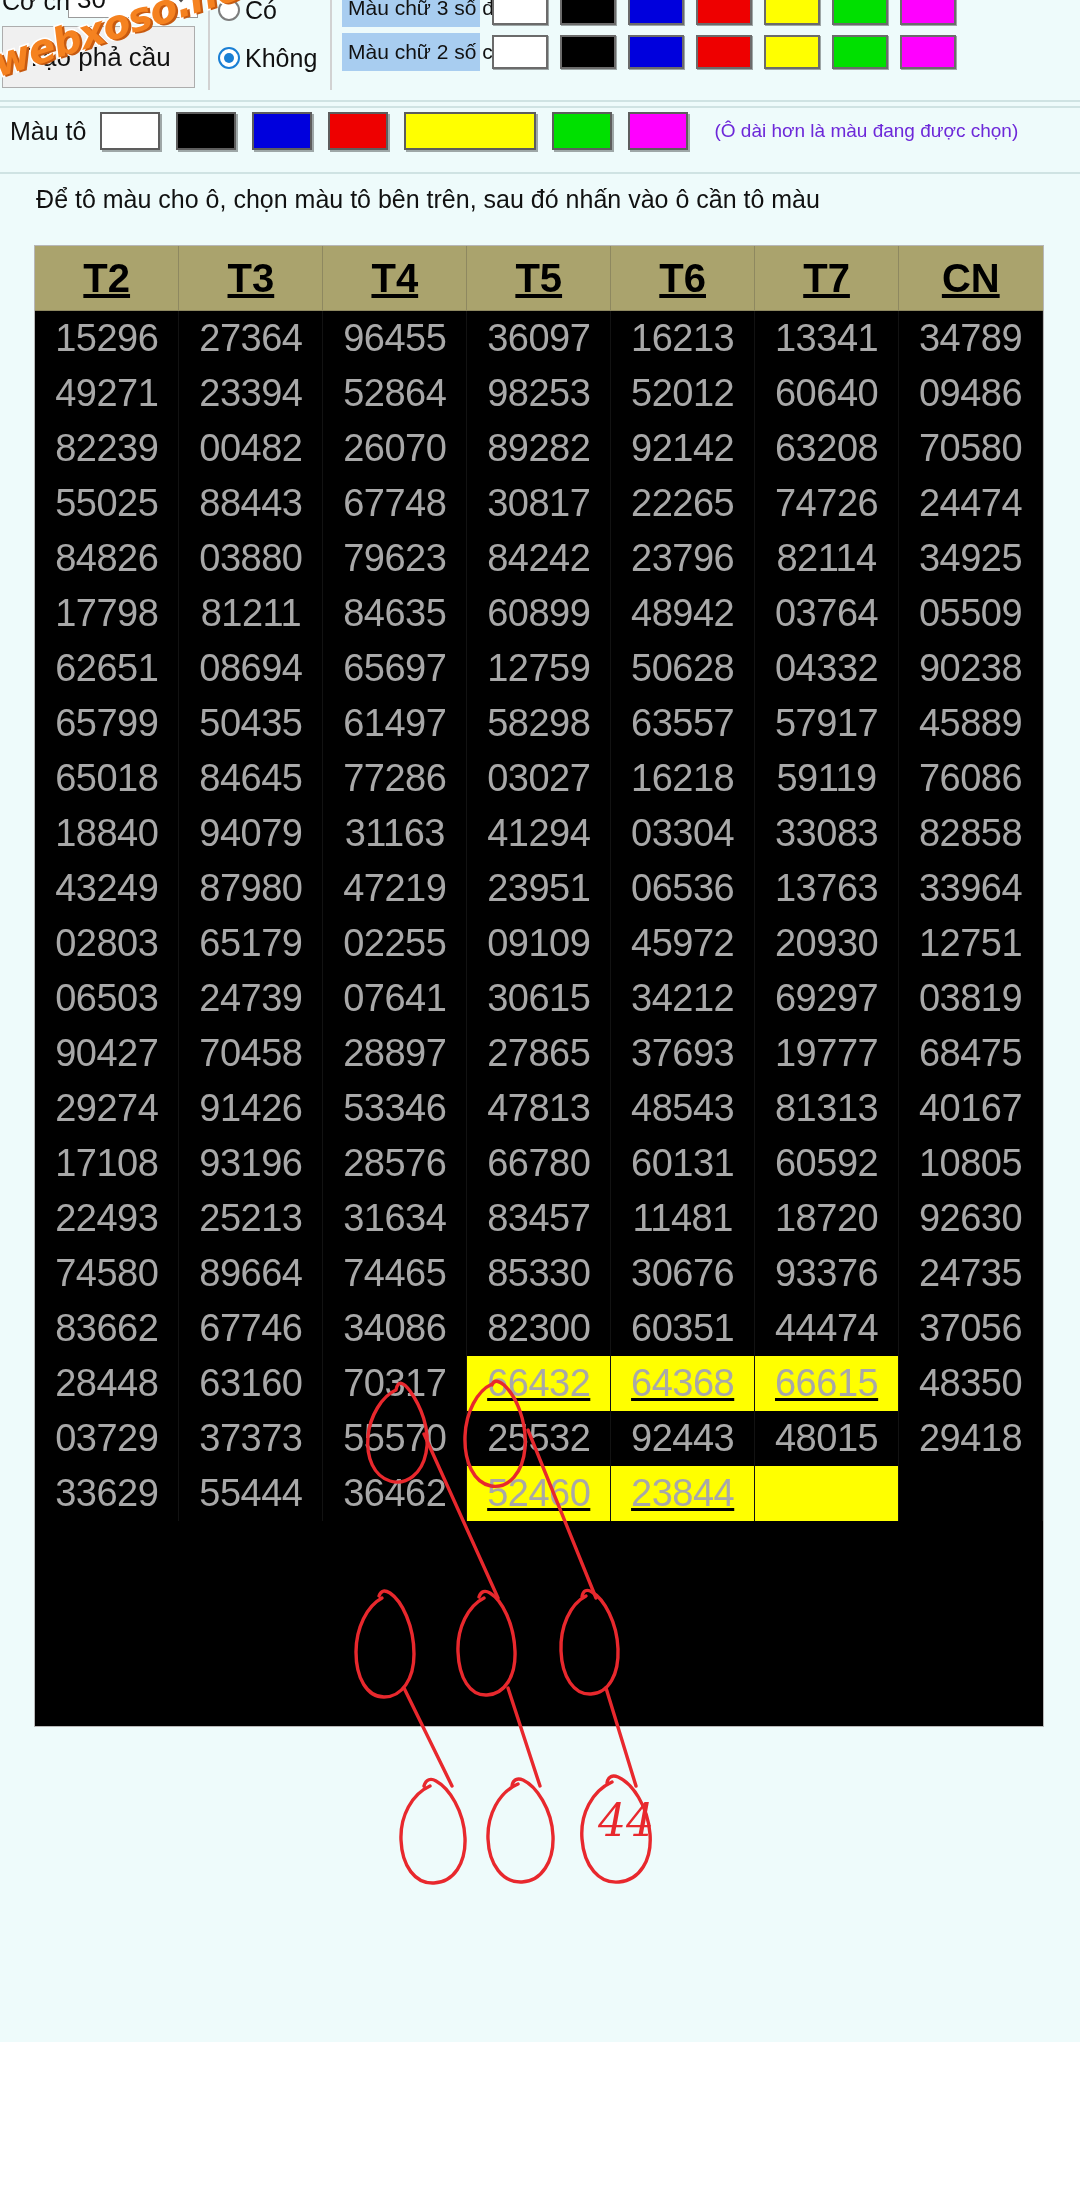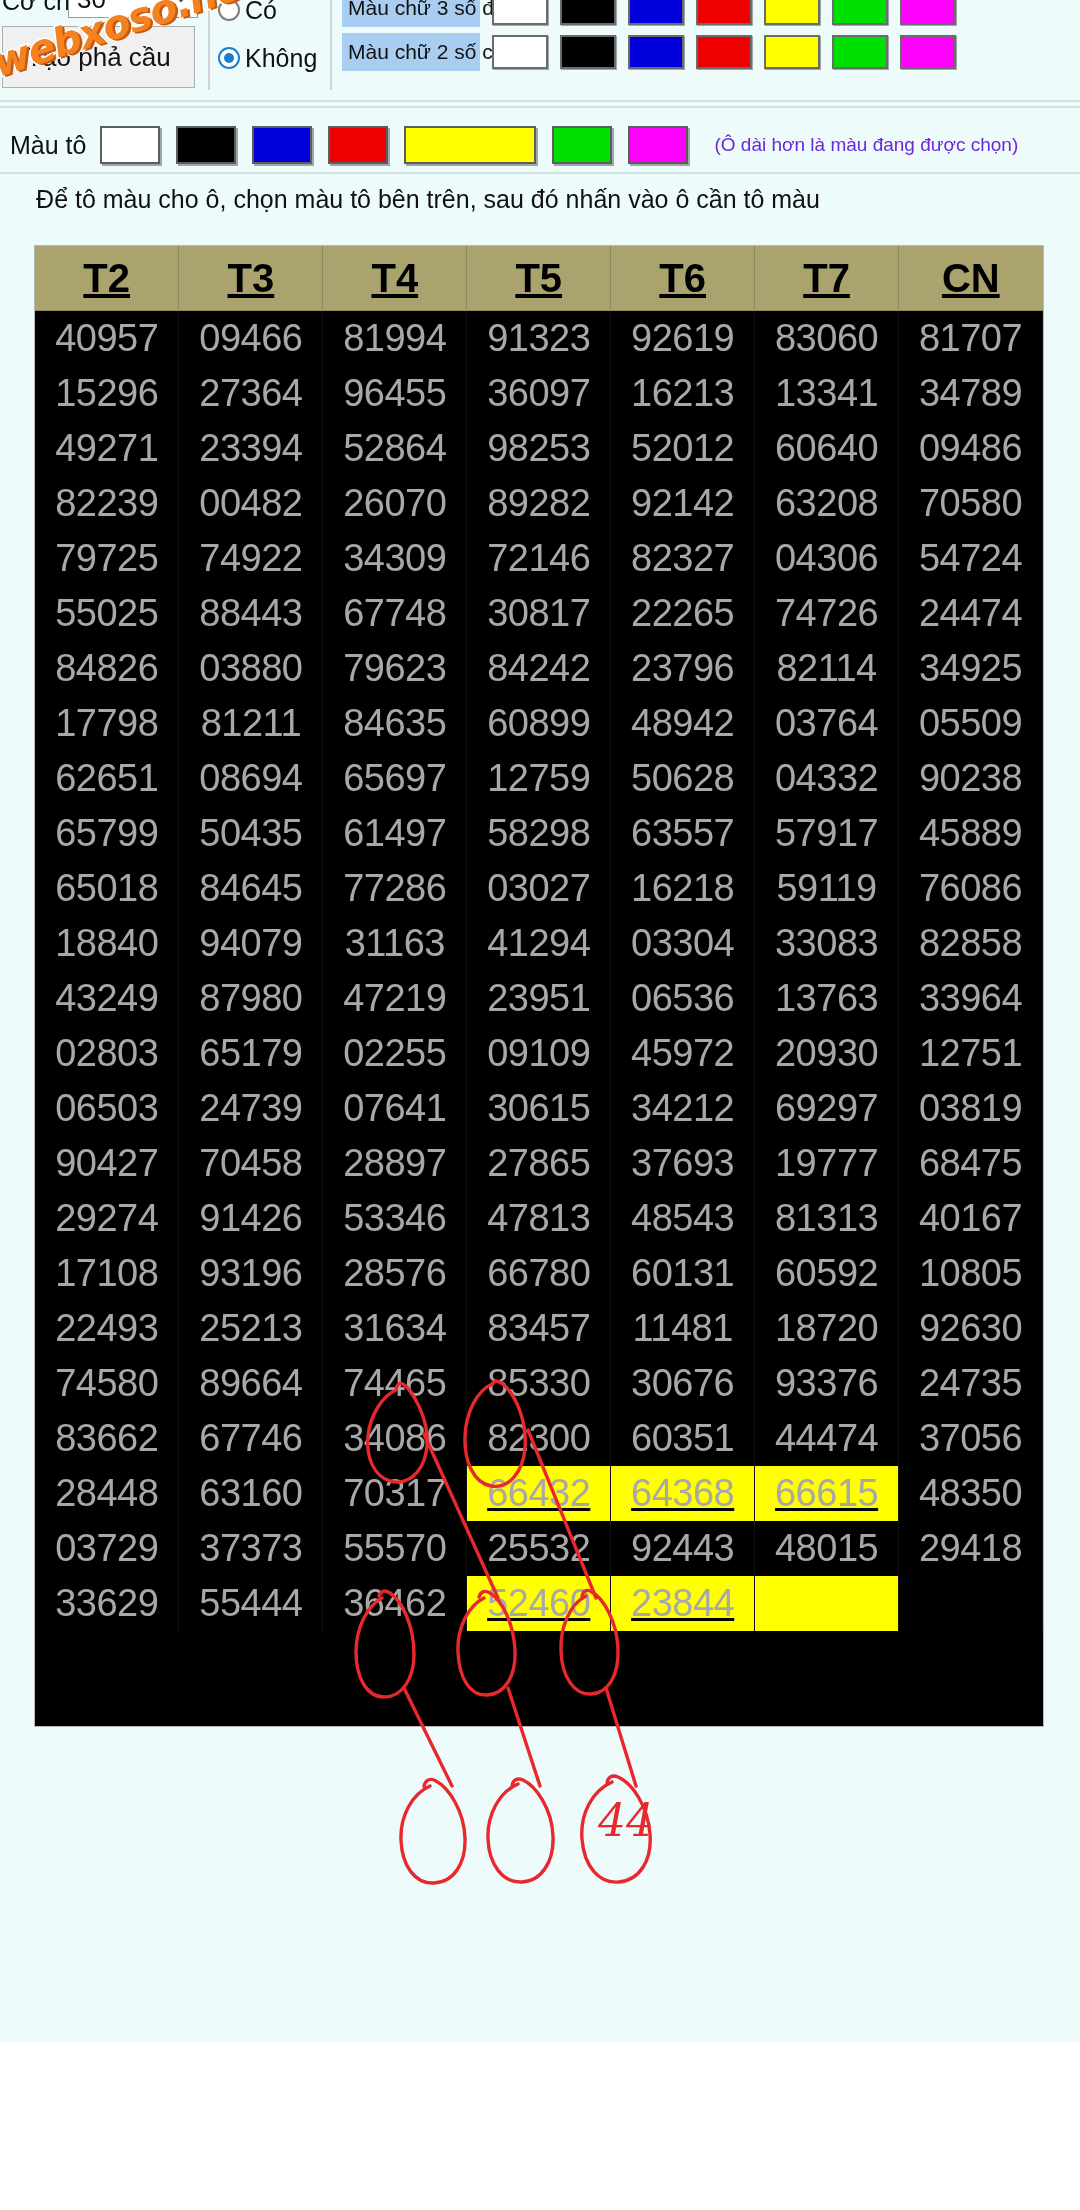--- a/index.html
+++ b/index.html
@@ -87,21 +87,21 @@
     width:56px;height:34px;box-sizing:border-box;
     border:2px solid #6b6b6b;margin-left:12px;flex:0 0 auto;
     box-shadow:1px 1px 0 #00000055;
   }
 
   
   .hrule{position:absolute;left:0;width:1080px;height:2px;background:#cfe3e3;}
 
   
   .fillrow{
-    position:absolute;left:0;top:114px;width:1080px;height:62px;
+    position:absolute;left:0;top:100px;width:1080px;height:62px;
     display:flex;align-items:center;
   }
   .fill-label{font-size:25px;color:#111;margin-left:10px;margin-right:14px;white-space:nowrap;}
   .fill-sw{
     width:60px;height:38px;box-sizing:border-box;border:2px solid #5d5d5d;
     margin-right:16px;flex:0 0 auto;box-shadow:2px 2px 0 #00000055;
   }
   .fill-sw.selected{width:132px;}
   .fill-note{font-size:19px;color:#6d28d9;margin-left:10px;white-space:nowrap;}
 
@@ -246,29 +246,20 @@
             <th>T3</th>
             <th>T4</th>
             <th>T5</th>
             <th>T6</th>
             <th>T7</th>
             <th>CN</th>
           </tr>
       </thead>
       <tbody id="body-rows">
           <tr>
-            <td>40957</td>
-            <td>09466</td>
-            <td>81994</td>
-            <td>91323</td>
-            <td>92619</td>
-            <td>83060</td>
-            <td>81707</td>
-          </tr>
-          <tr>
             <td>15296</td>
             <td>27364</td>
             <td>96455</td>
             <td>36097</td>
             <td>16213</td>
             <td>13341</td>
             <td>34789</td>
           </tr>
           <tr>
             <td>49271</td>
@@ -282,29 +273,20 @@
           <tr>
             <td>82239</td>
             <td>00482</td>
             <td>26070</td>
             <td>89282</td>
             <td>92142</td>
             <td>63208</td>
             <td>70580</td>
           </tr>
           <tr>
-            <td>79725</td>
-            <td>74922</td>
-            <td>34309</td>
-            <td>72146</td>
-            <td>82327</td>
-            <td>04306</td>
-            <td>54724</td>
-          </tr>
-          <tr>
             <td>55025</td>
             <td>88443</td>
             <td>67748</td>
             <td>30817</td>
             <td>22265</td>
             <td>74726</td>
             <td>24474</td>
           </tr>
           <tr>
             <td>84826</td>

